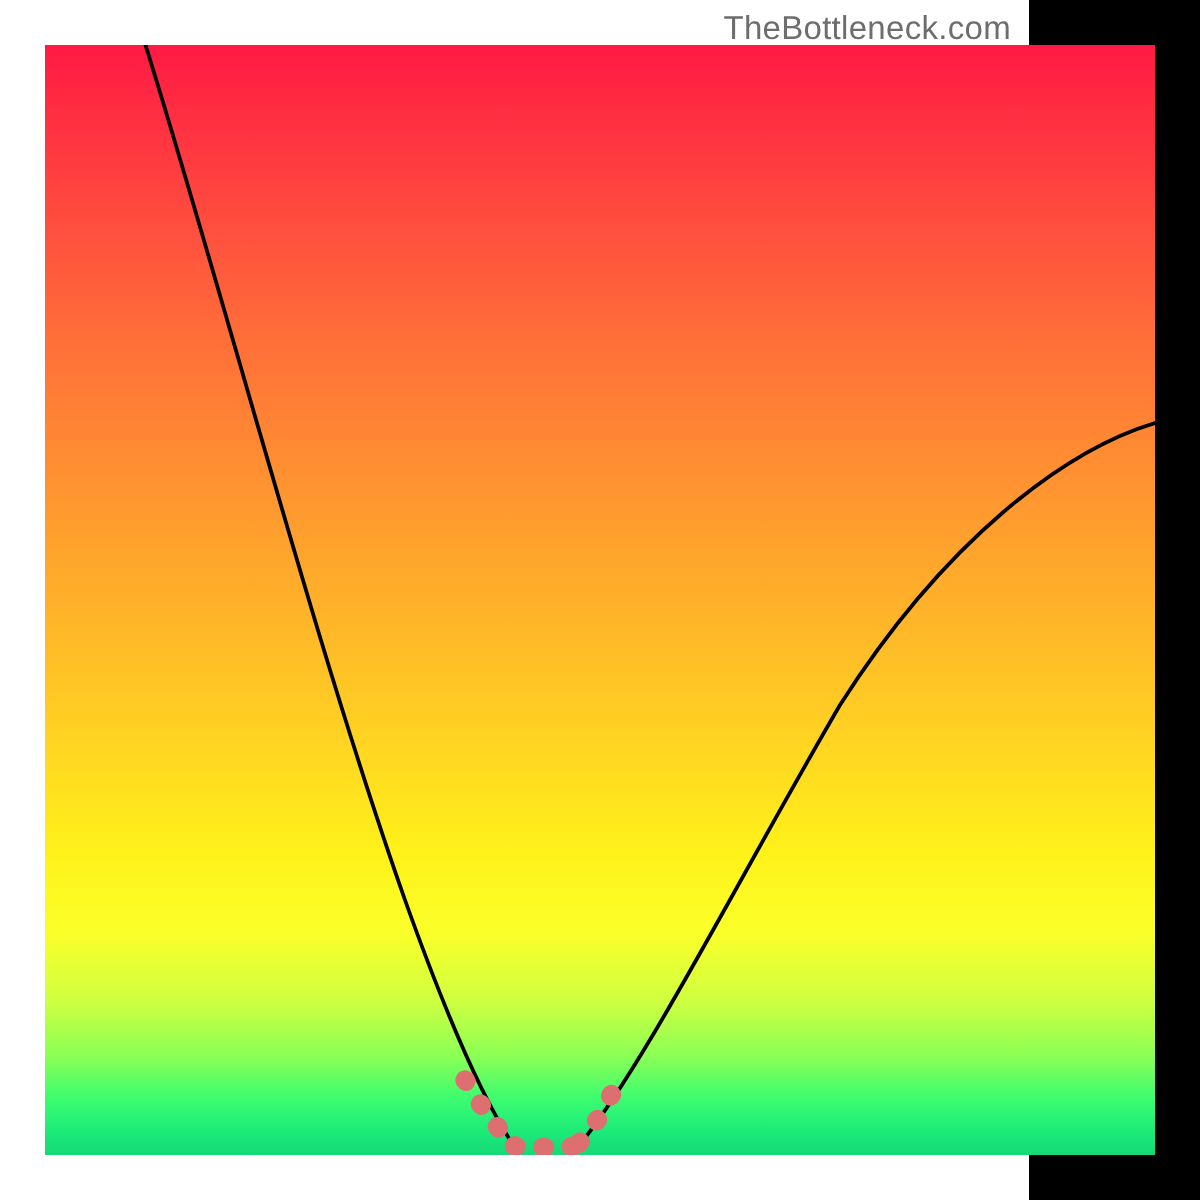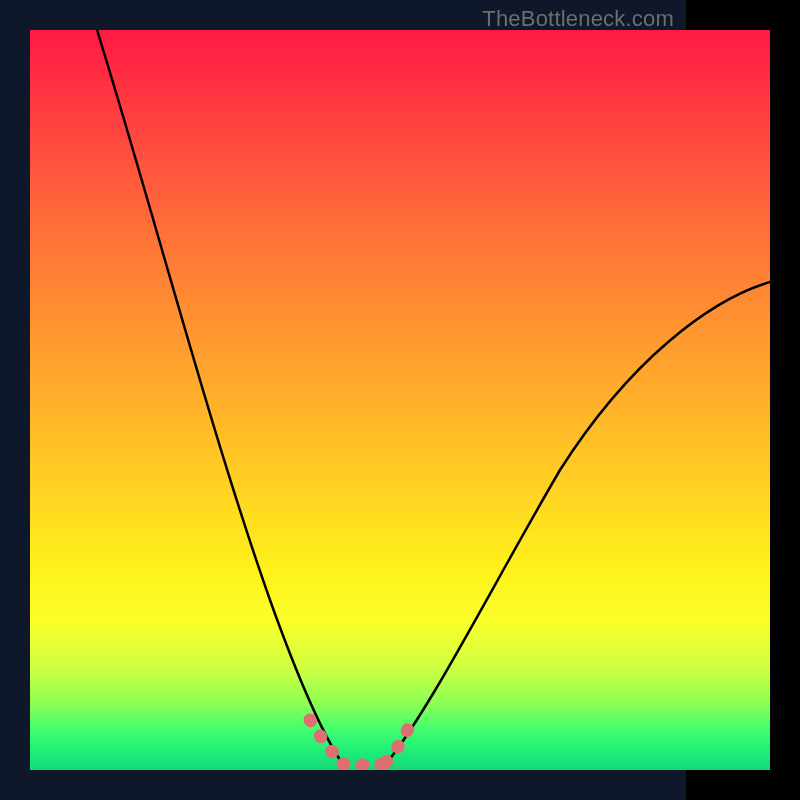--- a/index.html
+++ b/index.html
@@ -10,21 +10,21 @@
     background: #000;
     overflow: hidden;
     font-family: Arial, Helvetica, sans-serif;
   }
   .frame {
     position: absolute;
     left: 0;
     top: 0;
     width: 686px;
     height: 800px;
-    background: #0f172a;
+    background: #ffffff;
   }
   .plot-area {
     position: absolute;
     left: 30px;
     top: 30px;
     width: 740px;
     height: 740px;
     
     background: linear-gradient(
       to bottom,

